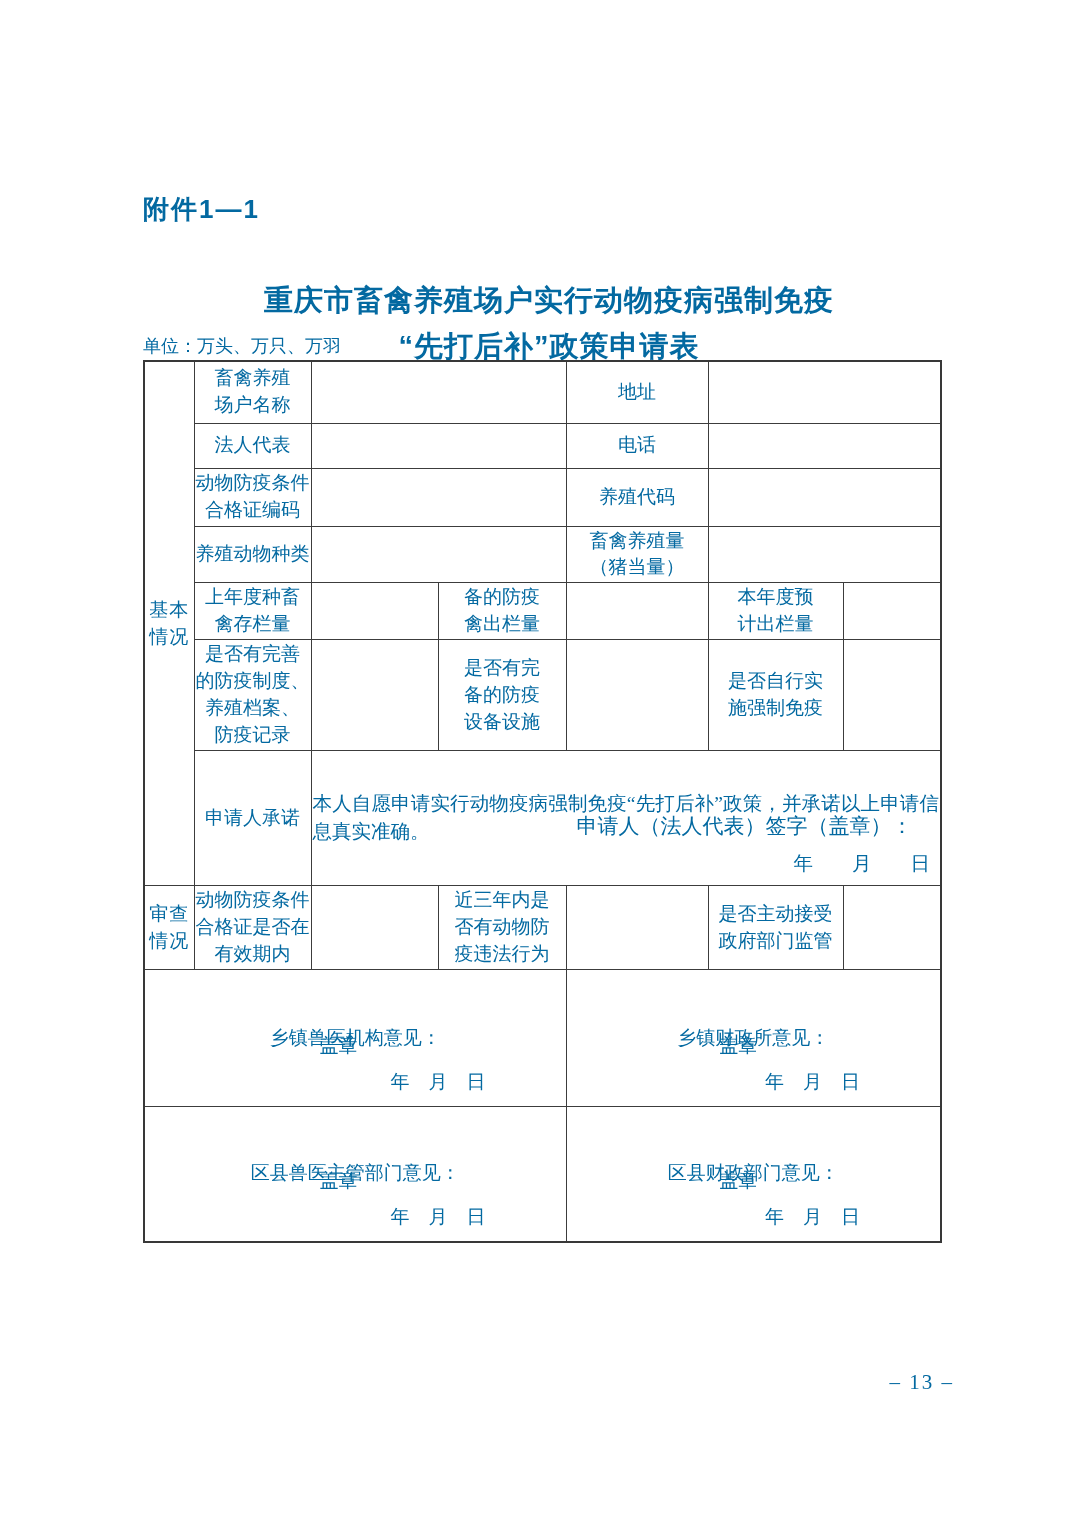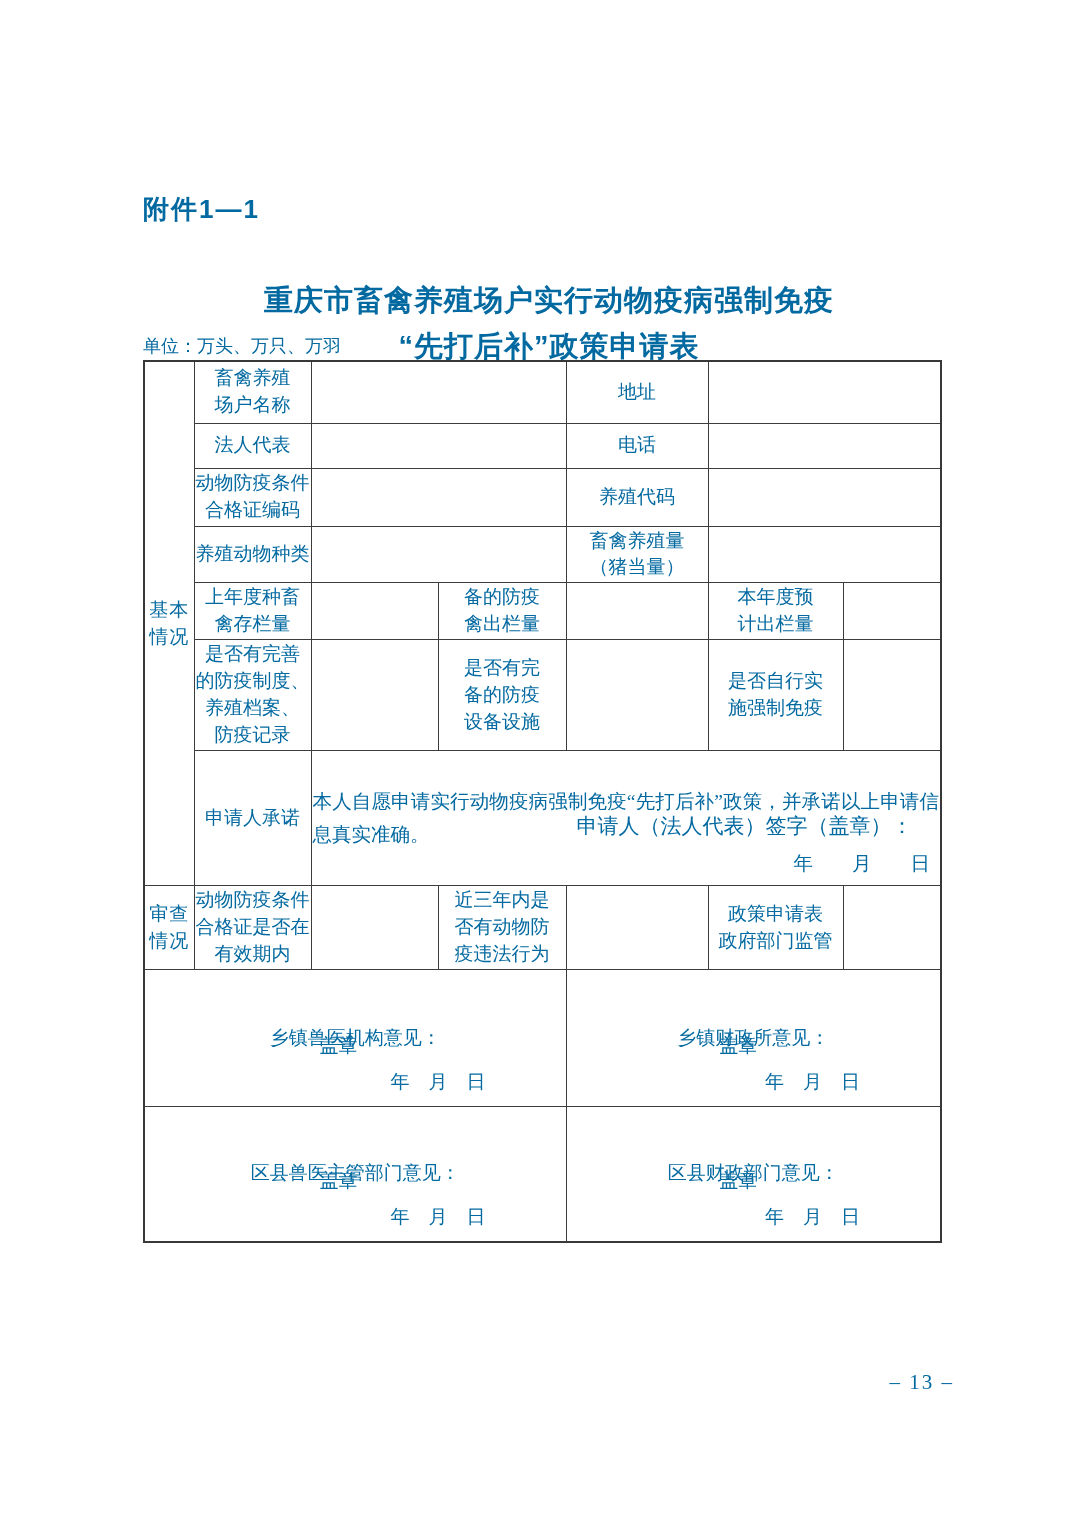--- a/index.html
+++ b/index.html
@@ -41,21 +41,21 @@
     text-align:center;vertical-align:middle;
     padding:1px;
     overflow:hidden;
   }
   td.pre{white-space:pre-line;}
   td.section{letter-spacing:1px;}
   td.commit{
     position:relative;text-align:left;vertical-align:top;
     padding:6px 10px;
   }
-  .commit-text{font-size:19.5px;line-height:33px;text-align:justify;}
+  .commit-text{font-size:19.5px;line-height:28px;text-align:justify;}
   .commit-sign{position:absolute;left:265px;bottom:44px;font-size:21px;text-align:center;}
   .commit-date{position:absolute;right:10px;bottom:8px;font-size:19.5px;}
   td.opinion{
     position:relative;text-align:left;vertical-align:top;
     padding:6px 8px;font-size:19.5px;
   }
   .op-stamp{position:absolute;left:46%;transform:translateX(-50%);bottom:46px;}
   .op-date{position:absolute;right:80px;bottom:10px;}
   .notes{
     position:absolute;left:143px;top:1242px;width:814px;
@@ -165,21 +165,21 @@
       <td class="section pre">审查
 情况</td>
       <td class="pre">动物防疫条件
 合格证是否在
 有效期内</td>
       <td></td>
       <td class="pre">近三年内是
 否有动物防
 疫违法行为</td>
       <td></td>
-      <td class="pre">政策申请表
+      <td class="pre">是否主动接受
 政府部门监管</td>
       <td></td>
     </tr>
 
     <tr style="height:137px">
       <td colspan="4" class="opinion">
         <div>乡镇兽医机构意见：</div>
         <div class="op-stamp">盖章</div>
         <div class="op-date">年　月　日</div>
       </td>

